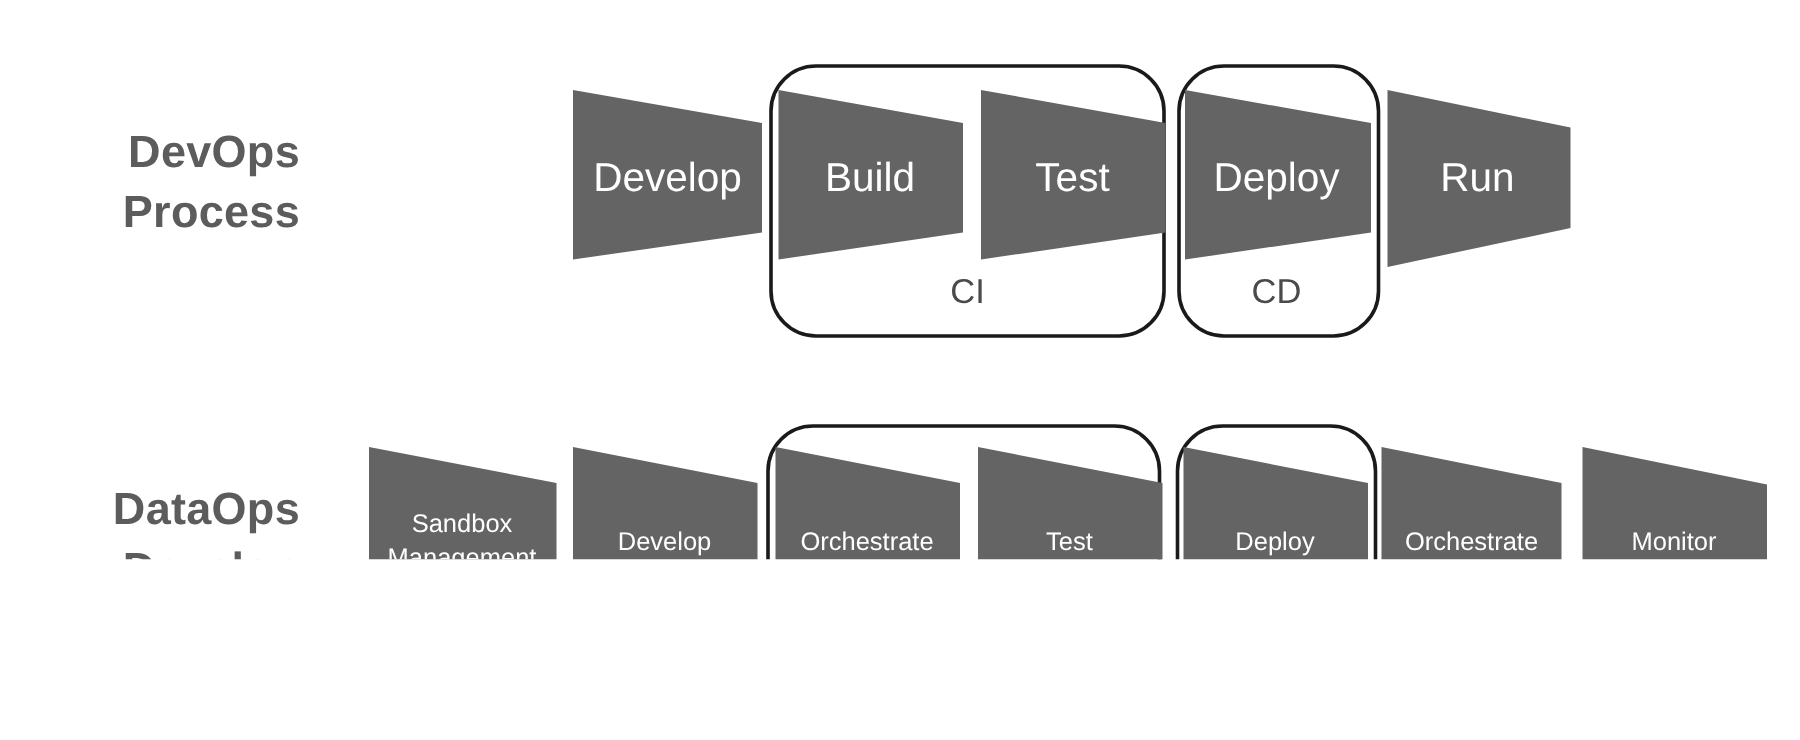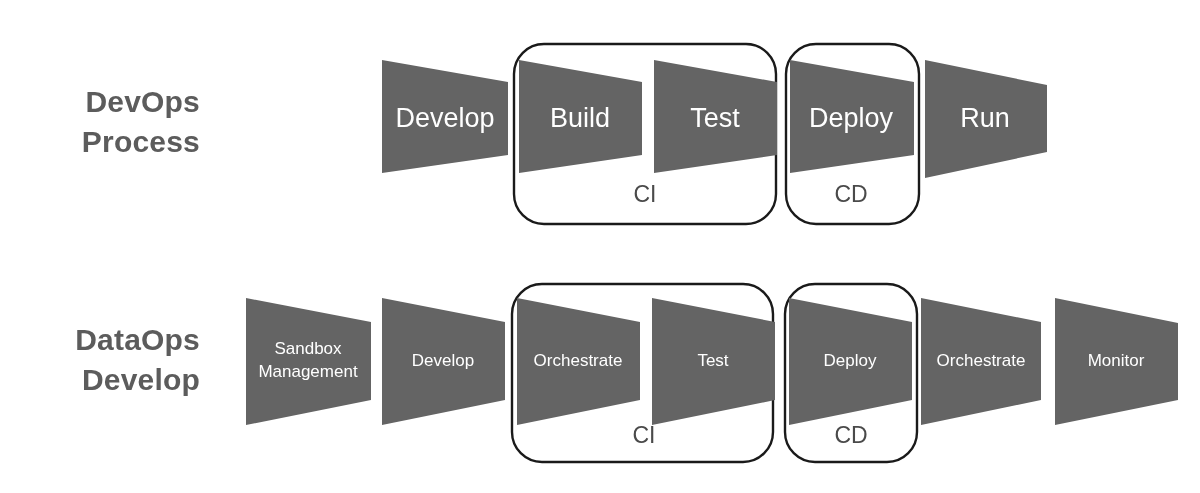--- a/index.html
+++ b/index.html
@@ -6,21 +6,21 @@
     margin: 0;
     padding: 0;
     background: #ffffff;
   }
   body {
     font-family: "Liberation Sans", sans-serif;
   }
   #canvas {
     position: relative;
     width: 1200px;
-    height: 493px;
+    height: 373px;
     background: #ffffff;
     overflow: hidden;
   }
   .row-label {
     position: absolute;
     font-family: "Liberation Sans", sans-serif;
     font-weight: bold;
     font-size: 30px;
     line-height: 1.33;
     color: #5c5c5c;

